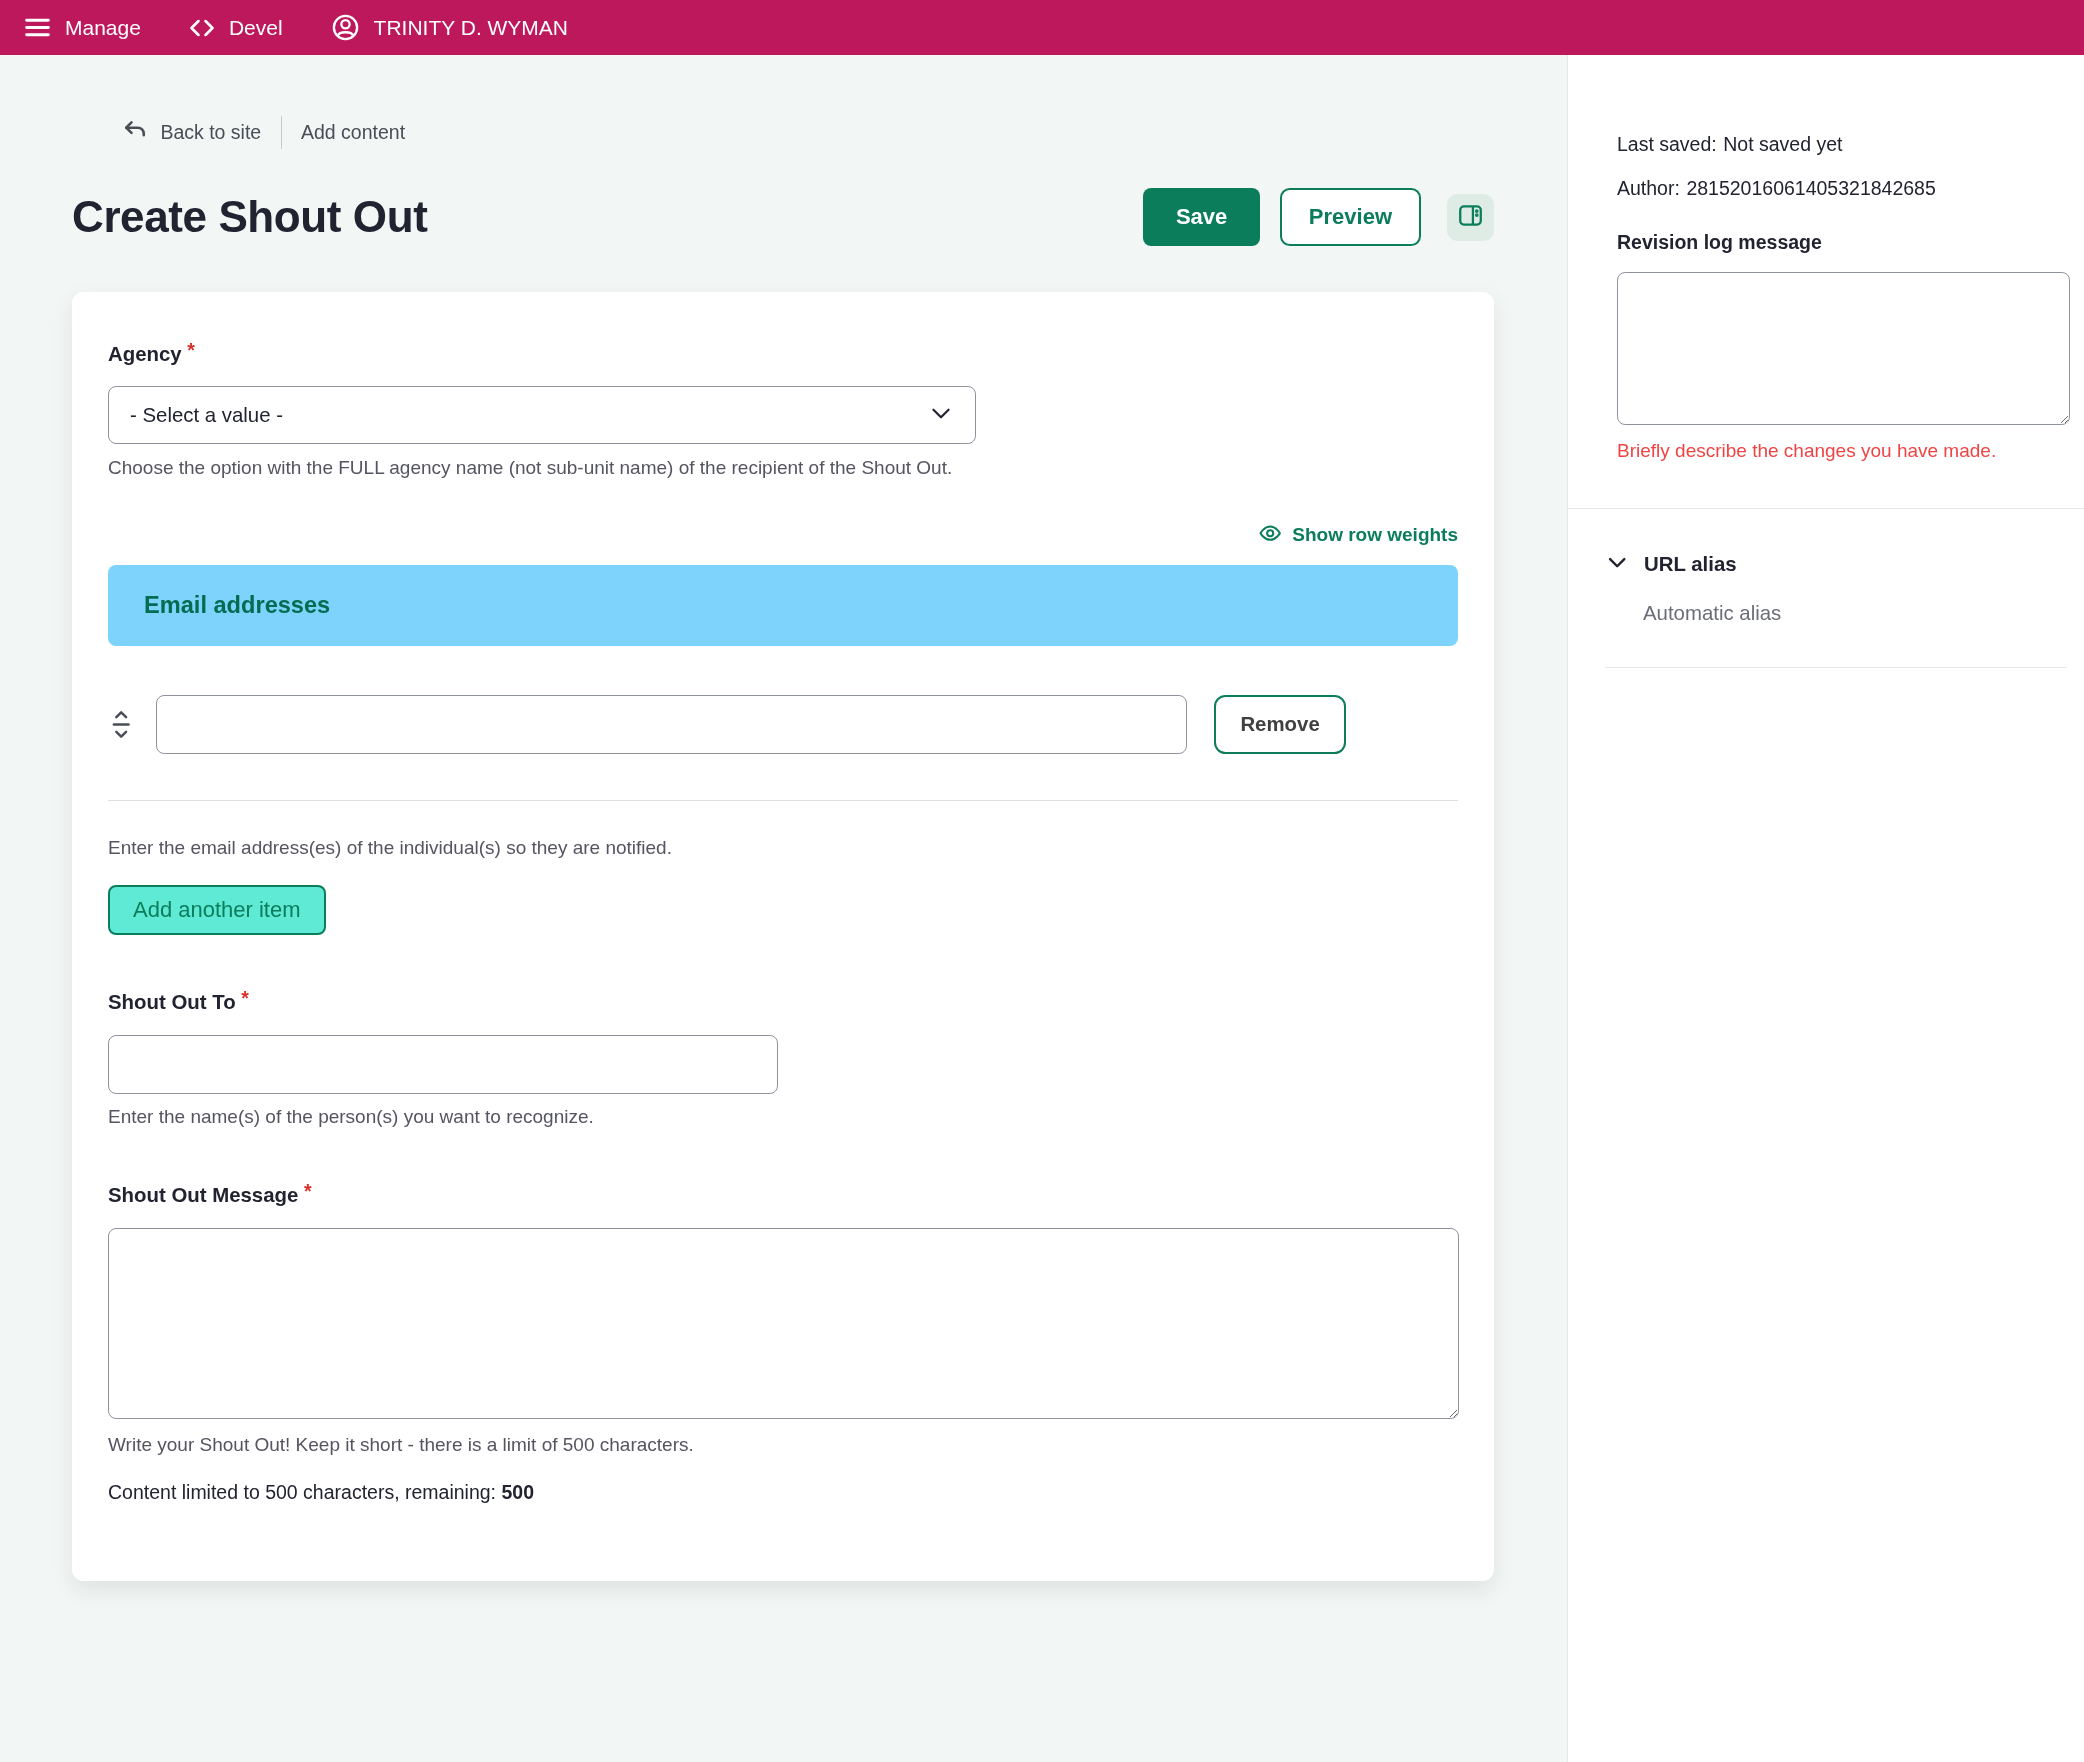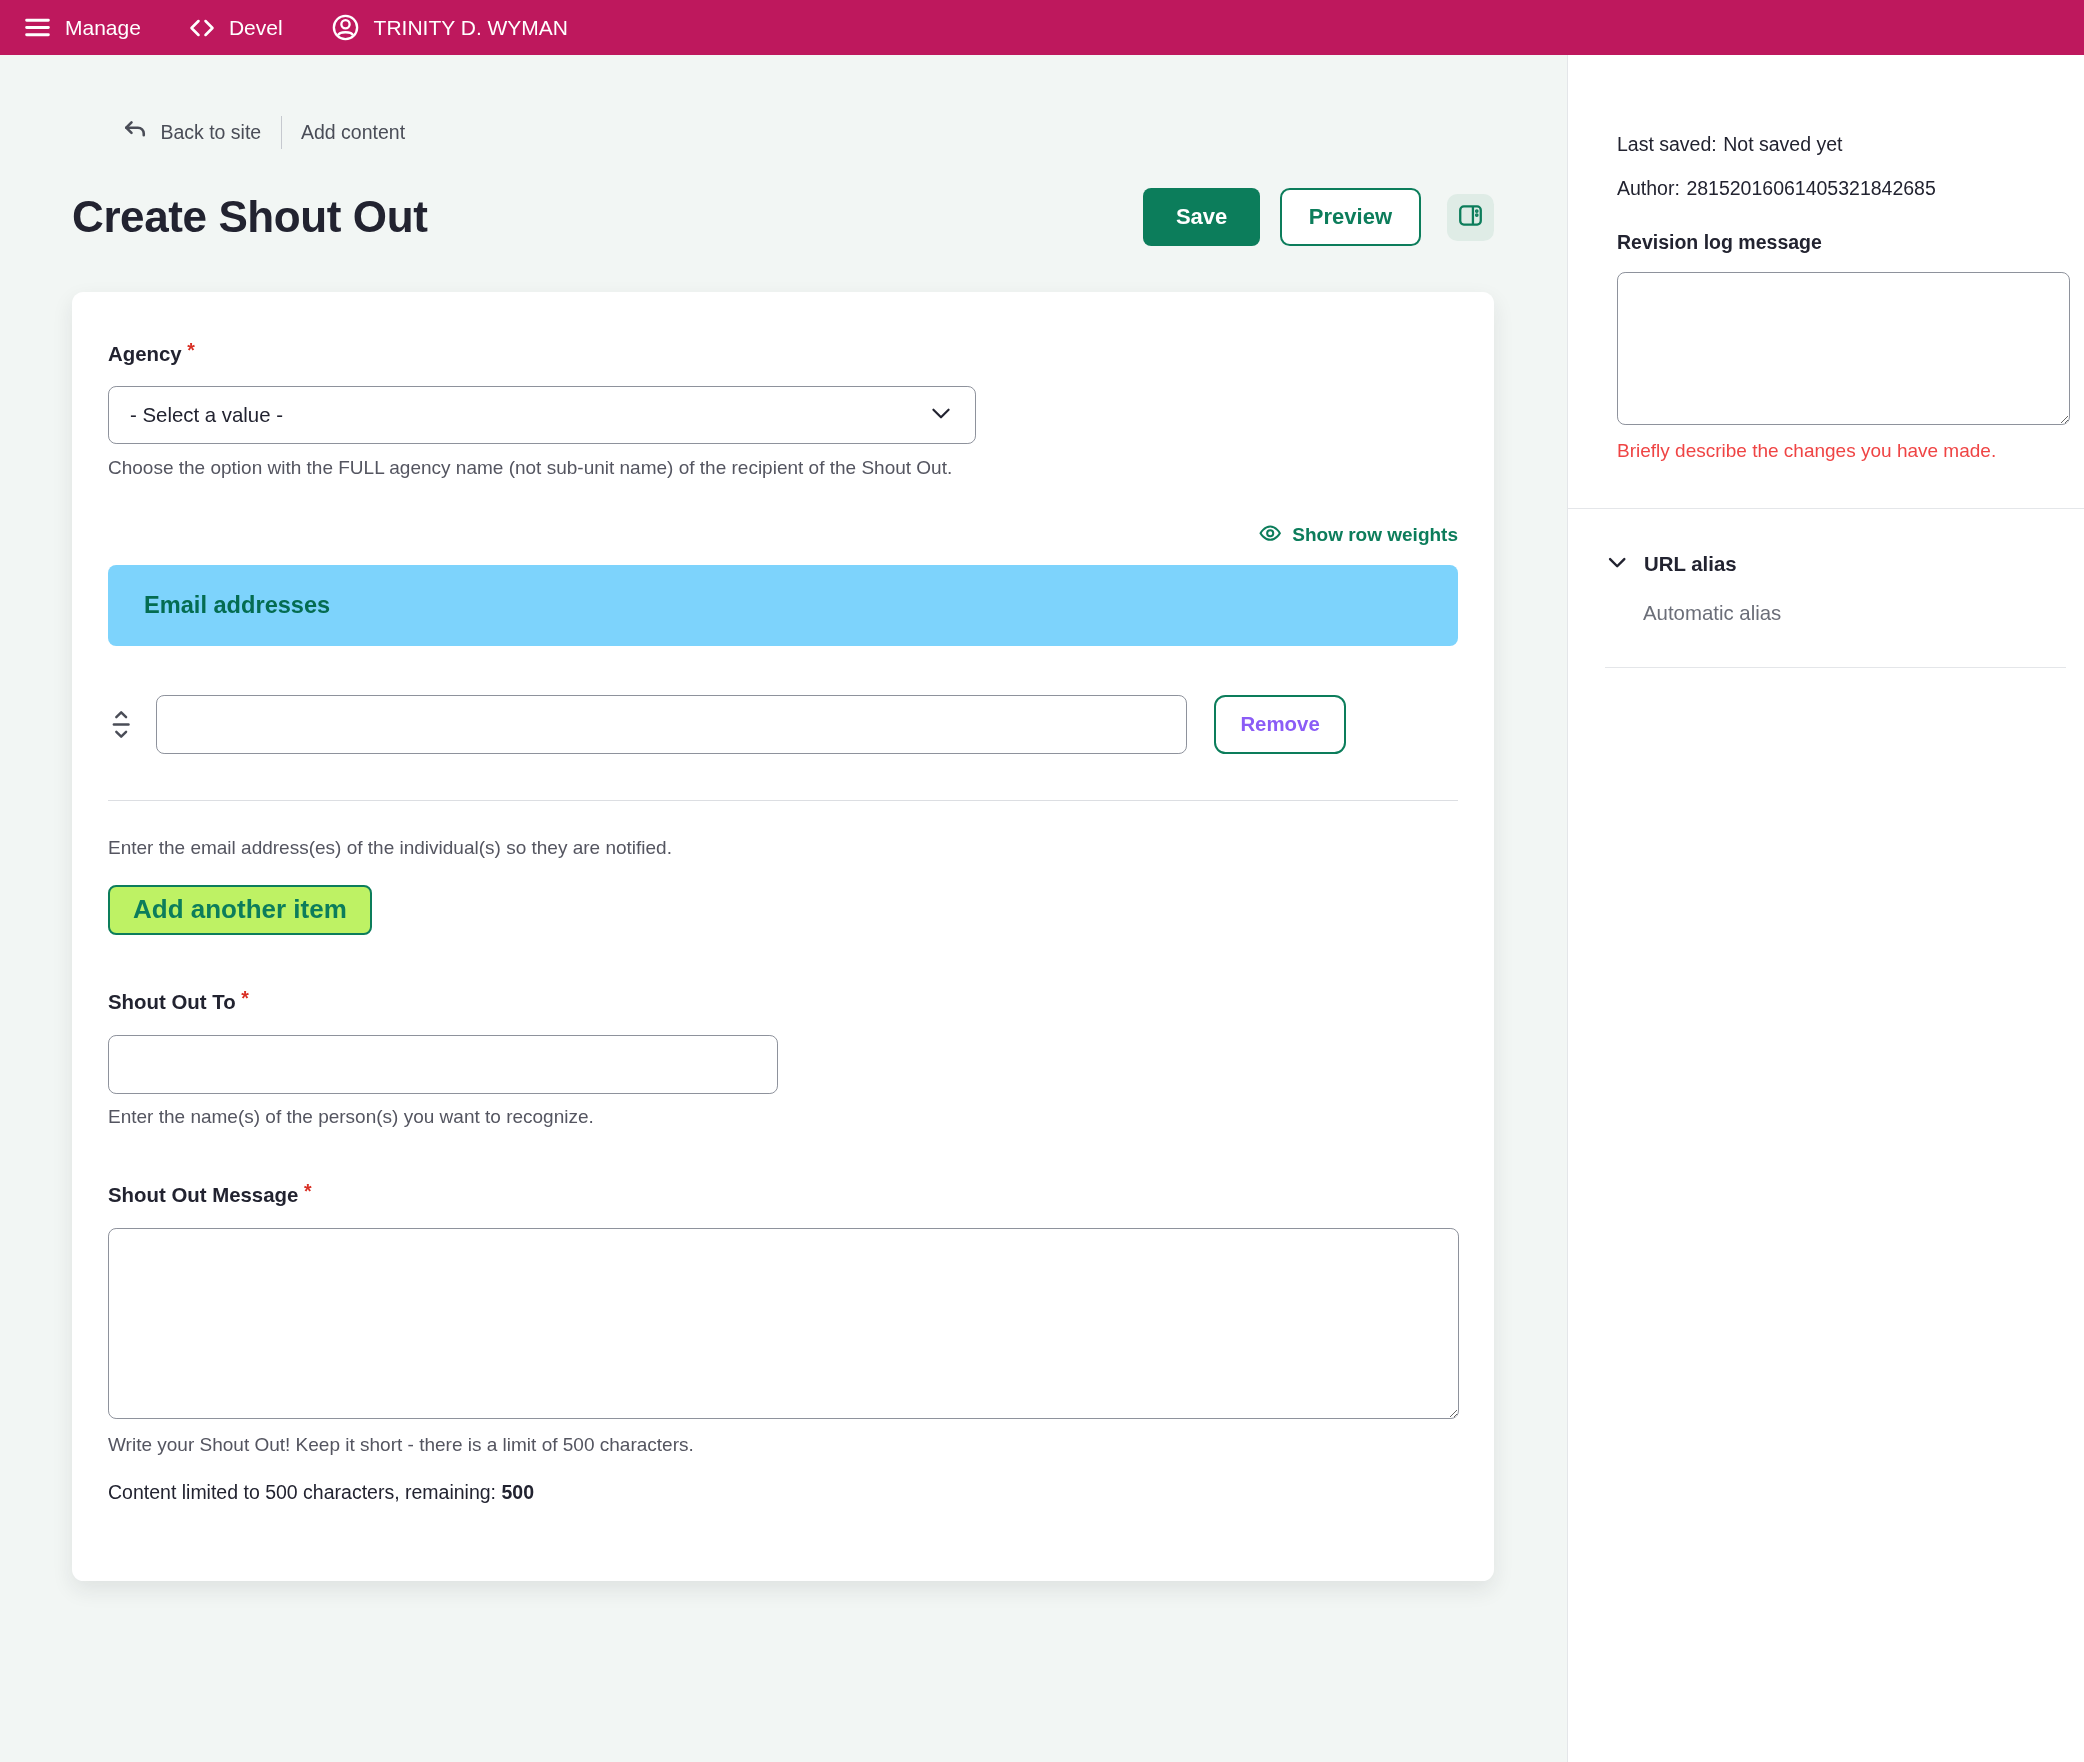--- a/index.html
+++ b/index.html
@@ -112,30 +112,30 @@
   .text-input {
     height: 59px; border: 1.4px solid #8e929c; border-radius: 8.1px;
     background: #fff; font-size: 20.4px; font-family: inherit; color: #222330;
     padding: 0 19.5px; outline: none;
   }
   .email-input { width: 1031px; }
   .btn-remove {
     margin-left: 27px;
     height: 59px; padding: 0 24.4px; border-radius: 11.4px;
     background: #fff; border: 2.4px solid #0c7d5b;
-    color: #8b5cf6; font-size: 20.4px; font-weight: 700;
+    color: #404040; font-size: 20.4px; font-weight: 700;
   }
 
   .hr { height: 0.8px; background: #dcdee2; margin-top: 46px; }
   .email-help { margin-top: 36px; }
   .btn-add {
     margin-top: 26px;
     height: 50px; padding: 0 23px; border-radius: 8.1px;
-    background: #bef264; border: 2.4px solid #0c7d5b;
-    color: #0c7d5b; font-size: 26px; font-weight: 700;
+    background: #5eead4; border: 2.4px solid #0c7d5b;
+    color: #0c7d5b; font-size: 22px; font-weight: 400;
   }
 
   .field { margin-top: 52px; }
   .field .text-input { margin-top: 21px; width: 670px; display: block; }
   .message-area {
     margin-top: 21px; width: 1351px; height: 191px;
     border: 1.4px solid #8e929c; border-radius: 8.1px;
     font-size: 20.4px; font-family: inherit; color: #222330;
     padding: 14.7px 19.5px; resize: both; outline: none;
   }

